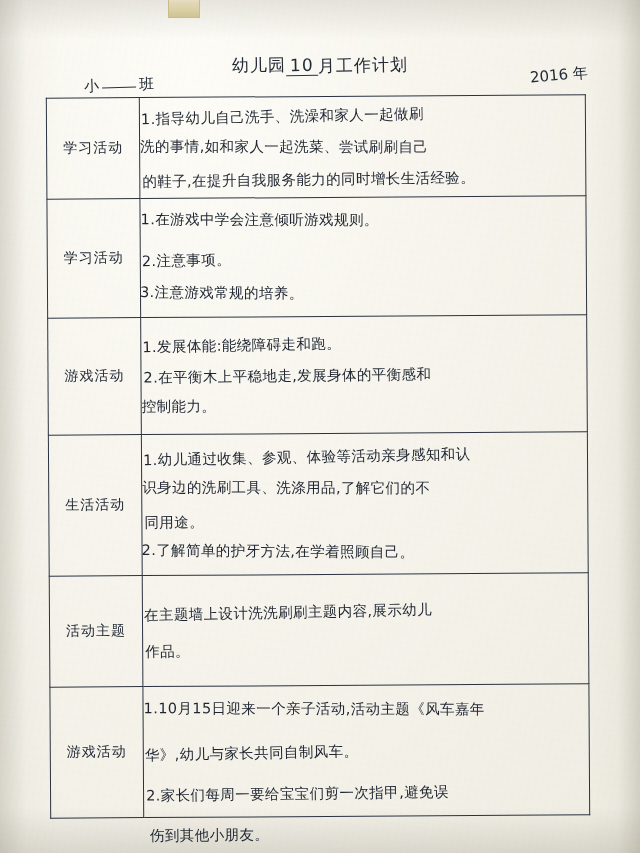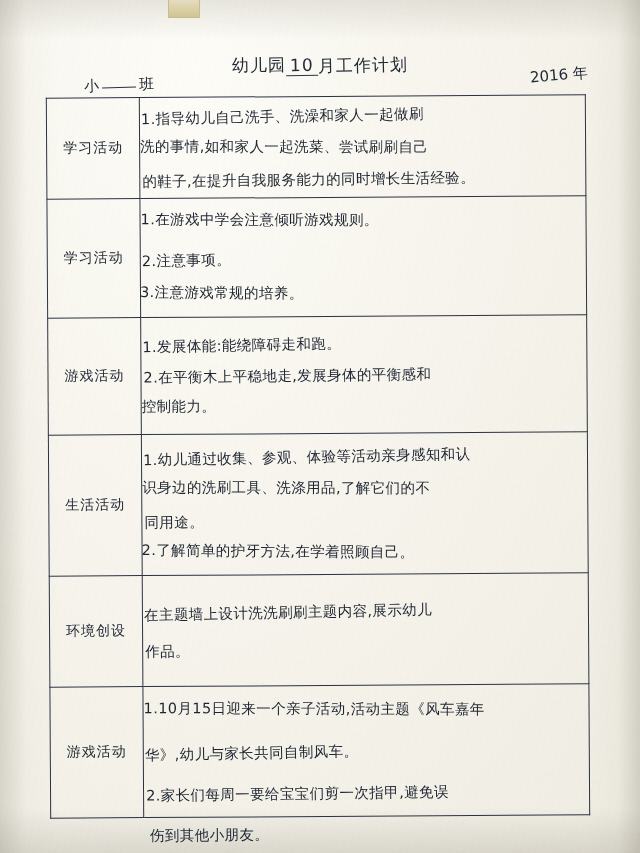--- a/index.html
+++ b/index.html
@@ -242,21 +242,21 @@
             <span class="lines hand">
               <span class="ln s1">1.幼儿通过收集、参观、体验等活动亲身感知和认</span>
               <span class="ln s2">识身边的洗刷工具、洗涤用品,了解它们的不</span>
               <span class="ln s3">同用途。</span>
               <span class="ln s4">2.了解简单的护牙方法,在学着照顾自己。</span>
             </span>
           </td>
         </tr>
 
         <tr class="r-env">
-          <td class="label hand">环境创设</td>
+          <td class="label hand">活动主题</td>
           <td class="content">
             <span class="lines hand">
               <span class="ln s1">在主题墙上设计洗洗刷刷主题内容,展示幼儿</span>
               <span class="ln s3">作品。</span>
             </span>
           </td>
         </tr>
 
         <tr class="r-home">
           <td class="label hand">游戏活动</td>

